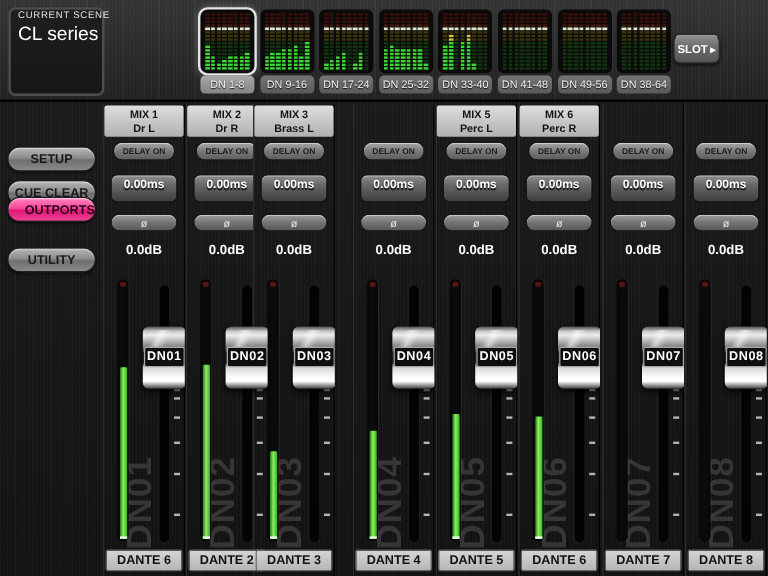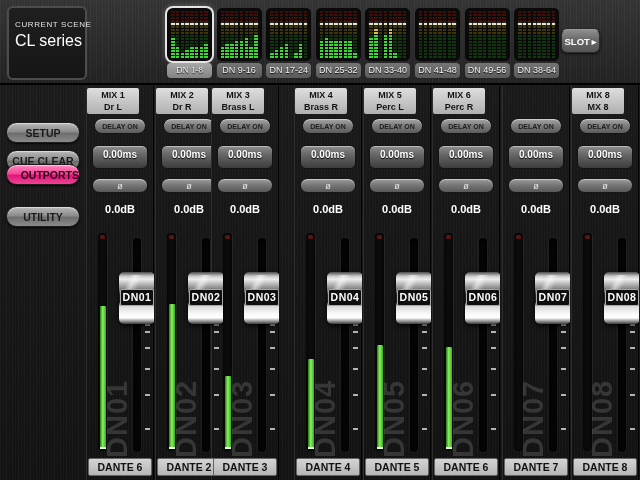--- a/index.html
+++ b/index.html
@@ -13,21 +13,21 @@
 
   
   .topbar { position:absolute; left:0; top:0; width:640px; height:85px;
     background:
       repeating-linear-gradient(90deg, rgba(255,255,255,.04) 0 1px, rgba(0,0,0,0) 1px 3px, rgba(255,255,255,.02) 3px 4px, rgba(0,0,0,0) 4px 6px),
       linear-gradient(#343434,#222);
     border-bottom:2px solid #000; }
 
   .scene-panel { position:absolute; left:7px; top:6px; width:80px; height:74px;
     background:linear-gradient(#1f1f1f,#161616); border:2px solid #4d4d4d; border-radius:6px;
-    padding:12px 6px; }
+    padding:0 6px; }
   .scene-label { font-size:8px; letter-spacing:.6px; color:#e2e2e2; white-space:nowrap; }
   .scene-row { margin-top:1px; line-height:30px; white-space:nowrap; }
   .scene-number { font-size:31px; color:#fff; letter-spacing:1px; }
   .e-badge { display:inline-block; width:13px; height:13px; margin-left:3px; vertical-align:2px;
     background:linear-gradient(#d8b832,#96791a); border-radius:3px; color:#15120a;
     font-size:9px; font-weight:bold; text-align:center; line-height:13px; }
   .scene-series { margin-top:3px; font-size:16px; color:#fff; white-space:nowrap; }
 
   .meter-bridge { position:absolute; left:167px; top:8px; display:flex; gap:4.6px; }
   .mblock { width:45px; }
@@ -38,21 +38,21 @@
   .seg { width:3.5px; height:2px; }
   .seg.red    { background:#3b100a; }
   .seg.marker { background:#e8e4cc; box-shadow:0 0 2px rgba(255,255,230,.5); }
   .seg.yel    { background:#3c350d; }
   .seg.yel.lit{ background:#d8c434; }
   .seg.grn    { background:#123510; }
   .seg.grn.lit{ background:#3bd733; }
   .mlabel { margin-top:2px; height:15px; border-radius:4px; text-align:center;
     background:linear-gradient(#757575,#5a5a5a); color:#f2f2f2; font-size:9px;
     line-height:15px; text-shadow:0 1px 1px #000; white-space:nowrap; }
-  .mblock.selected .mlabel { background:linear-gradient(#a8a8a8,#848484);font-family:Liberation Serif, serif; }
+  .mblock.selected .mlabel { background:linear-gradient(#a8a8a8,#848484); }
 
   .slot-btn { position:absolute; left:561px; top:29px; width:39px; height:24px;
     border:1px solid #2a2a2a; border-top-color:#9a9a9a; border-radius:6px;
     background:linear-gradient(#8f8f8f,#696969 45%,#555);
     color:#fff; font-weight:bold; font-size:9.5px; font-family:inherit;
     display:flex; align-items:center; justify-content:center; gap:2px;
     box-shadow:0 1px 3px rgba(0,0,0,.8); cursor:pointer; }
   .slot-btn .arrow { font-size:6px; }
 
   
@@ -65,21 +65,21 @@
     background:linear-gradient(#ff85bd,#f74899 45%,#df1777 55%,#ef4395); }
 
   
   .strips { position:absolute; left:86px; top:86px; width:554px; height:394px; }
   .strip { position:absolute; top:0; width:68px; height:394px; overflow:hidden;
     background:
       repeating-linear-gradient(90deg, rgba(255,255,255,.025) 0 1px, rgba(0,0,0,0) 1px 3px),
       linear-gradient(#1a1a1a,#121212);
     box-shadow:inset 1px 0 0 #2e2e2e, inset -1px 0 0 #000; }
 
-  .ch-header { position:absolute; left:1px; top:2px; width:52px; height:26px;
+  .ch-header { position:absolute; left:1px; top:2px; width:66px; height:26px;
     background:linear-gradient(#dedede,#b0b0b0); border-radius:2px;
     text-align:center; font-size:9px; font-weight:bold; color:#141414;
     padding-top:1px; line-height:12px; cursor:pointer; }
 
   .delay-btn { position:absolute; left:8px; top:32px; width:52px; height:16px; border-radius:8px;
     border:1px solid #161616; font-family:inherit; font-size:7px; font-weight:bold; color:#1d1d1d;
     background:linear-gradient(#a6a6a6,#7a7a7a 50%,#5c5c5c);
     box-shadow:inset 0 1px 0 rgba(255,255,255,.45); text-align:center; cursor:pointer; }
 
   .delay-val { position:absolute; left:6px; top:59px; width:56px; height:24px; border-radius:6px;
@@ -1418,24 +1418,20 @@
     </div>
     <div class="dante">DANTE 3</div>
   <div class="tick" style="top: 238px;"></div>
         <div class="tick" style="top: 245px;"></div>
         <div class="tick" style="top: 261px;"></div>
         <div class="tick" style="top: 282px;"></div>
         <div class="tick" style="top: 308px;"></div>
         <div class="tick" style="top: 342px;"></div>
       </div>
       <div class="strip" style="left: 208px;">
-    <div class="ch-header">
-      <div>MIX 4</div>
-      <div>Brass R</div>
-    </div>
     <button class="delay-btn">DELAY ON</button>
     <div class="delay-val">0.00ms</div>
     <button class="phase-btn">ø</button>
     <div class="gain">0.0dB</div>
     <div class="vlabel">DN04</div>
     <div class="meter">
       <div class="peak"></div>
       <div class="mfill" style="height: 90px;"></div>
     </div>
     <div class="track"></div>
@@ -1518,24 +1514,20 @@
     </div>
     <div class="dante">DANTE 7</div>
   <div class="tick" style="top: 238px;"></div>
         <div class="tick" style="top: 245px;"></div>
         <div class="tick" style="top: 261px;"></div>
         <div class="tick" style="top: 282px;"></div>
         <div class="tick" style="top: 308px;"></div>
         <div class="tick" style="top: 342px;"></div>
       </div>
       <div class="strip" style="left: 485px;">
-    <div class="ch-header">
-      <div>MIX 8</div>
-      <div>MX 8</div>
-    </div>
     <button class="delay-btn">DELAY ON</button>
     <div class="delay-val">0.00ms</div>
     <button class="phase-btn">ø</button>
     <div class="gain">0.0dB</div>
     <div class="vlabel">DN08</div>
     <div class="meter">
       <div class="peak"></div>
 
     </div>
     <div class="track"></div>

